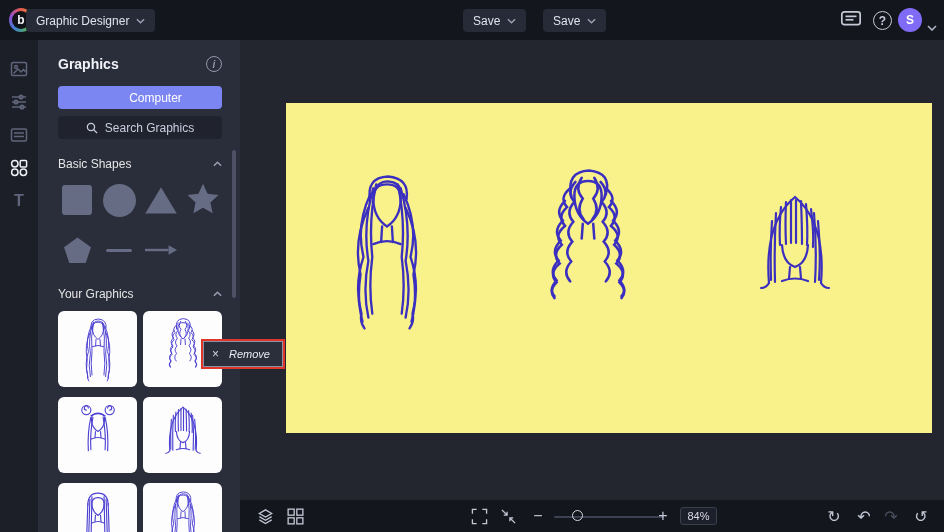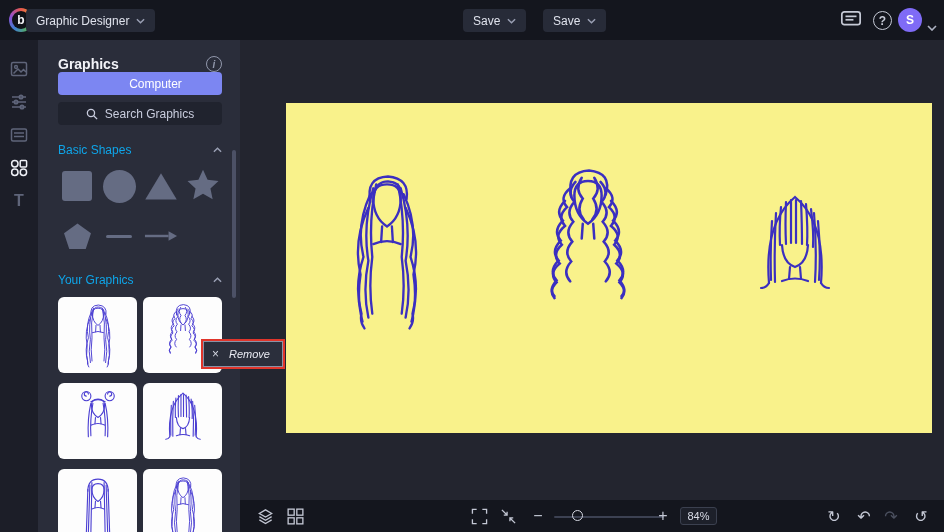--- a/index.html
+++ b/index.html
@@ -37,34 +37,34 @@
   .rail { position:absolute; top:40px; left:0; bottom:0; width:38px; background:#1c1e28;
           display:flex; flex-direction:column; align-items:center; padding-top:12px; z-index:5; }
   .rail-btn { width:38px; height:33px; display:flex; align-items:center; justify-content:center; cursor:pointer; }
   .rail-btn svg { width:18px; height:18px; stroke:#5f657a; fill:none; stroke-width:1.5; }
   .rail-btn.active svg { stroke:#eef0f6; }
   .rail-text { color:#5f657a; font-size:16px; font-weight:bold; }
 
   
   .panel { position:absolute; top:40px; left:38px; bottom:0; width:202px; background:#2a2d3a;
           padding:16px 18px 0 20px; overflow:hidden; z-index:4; }
-  .panel-head { display:flex; align-items:flex-start; justify-content:space-between; }
+  .panel-head { display:flex; align-items:flex-start; justify-content:space-between; margin-bottom:14px; }
   .panel-title { color:#f2f3f8; font-size:14px; font-weight:bold; }
   .info-icon { width:16px; height:16px; border:1.4px solid #9298ac; border-radius:50%; color:#9298ac;
           font-size:10px; font-style:italic; font-weight:bold; display:flex; align-items:center;
           justify-content:center; cursor:pointer; }
   .computer-btn { display:block; width:164px; height:23px; background:#7c86f2; border:none; border-radius:4px;
           color:#fff; font-size:12px; font-family:inherit; cursor:pointer; margin-bottom:7px;padding-left:31px; }
   .search-btn { display:flex; align-items:center; justify-content:center; gap:7px; width:164px; height:23px;
           background:#20232e; border:none; border-radius:4px; color:#c9cdde; font-size:12px;
           font-family:inherit; cursor:pointer; }
   .search-btn svg { width:12px; height:12px; stroke:#c9cdde; fill:none; stroke-width:1.5; }
   .section-head { display:flex; align-items:center; justify-content:space-between; margin-top:18px;
           margin-bottom:10px; cursor:pointer; }
-  .section-head span { color:#0ea5e9; font-size:12px; }
+  .section-head span { color:#e5e5e5; font-size:12px; }
   .section-head svg { width:9px; height:6px; stroke:#9aa0b4; stroke-width:1.6; fill:none; }
   .shapes-row { display:flex; align-items:center; justify-content:space-between; width:164px; margin-bottom:12px; }
   .shape-cell { width:38px; height:38px; display:flex; align-items:center; justify-content:center; cursor:pointer; }
   .shape-square { width:30px; height:30px; background:#656c83; border-radius:3px; }
   .shape-circle { width:33px; height:33px; background:#656c83; border-radius:50%; }
   .shape-cell svg { fill:#656c83; }
   .shape-line { width:26px; height:3px; background:#656c83; border-radius:2px; }
   .cards { display:grid; grid-template-columns:79px 79px; gap:10px 6px; margin-top:2px; }
   .card { width:79px; height:76px; background:#fdfdfd; border-radius:6px; display:flex; align-items:center;
           justify-content:center; cursor:pointer; }

